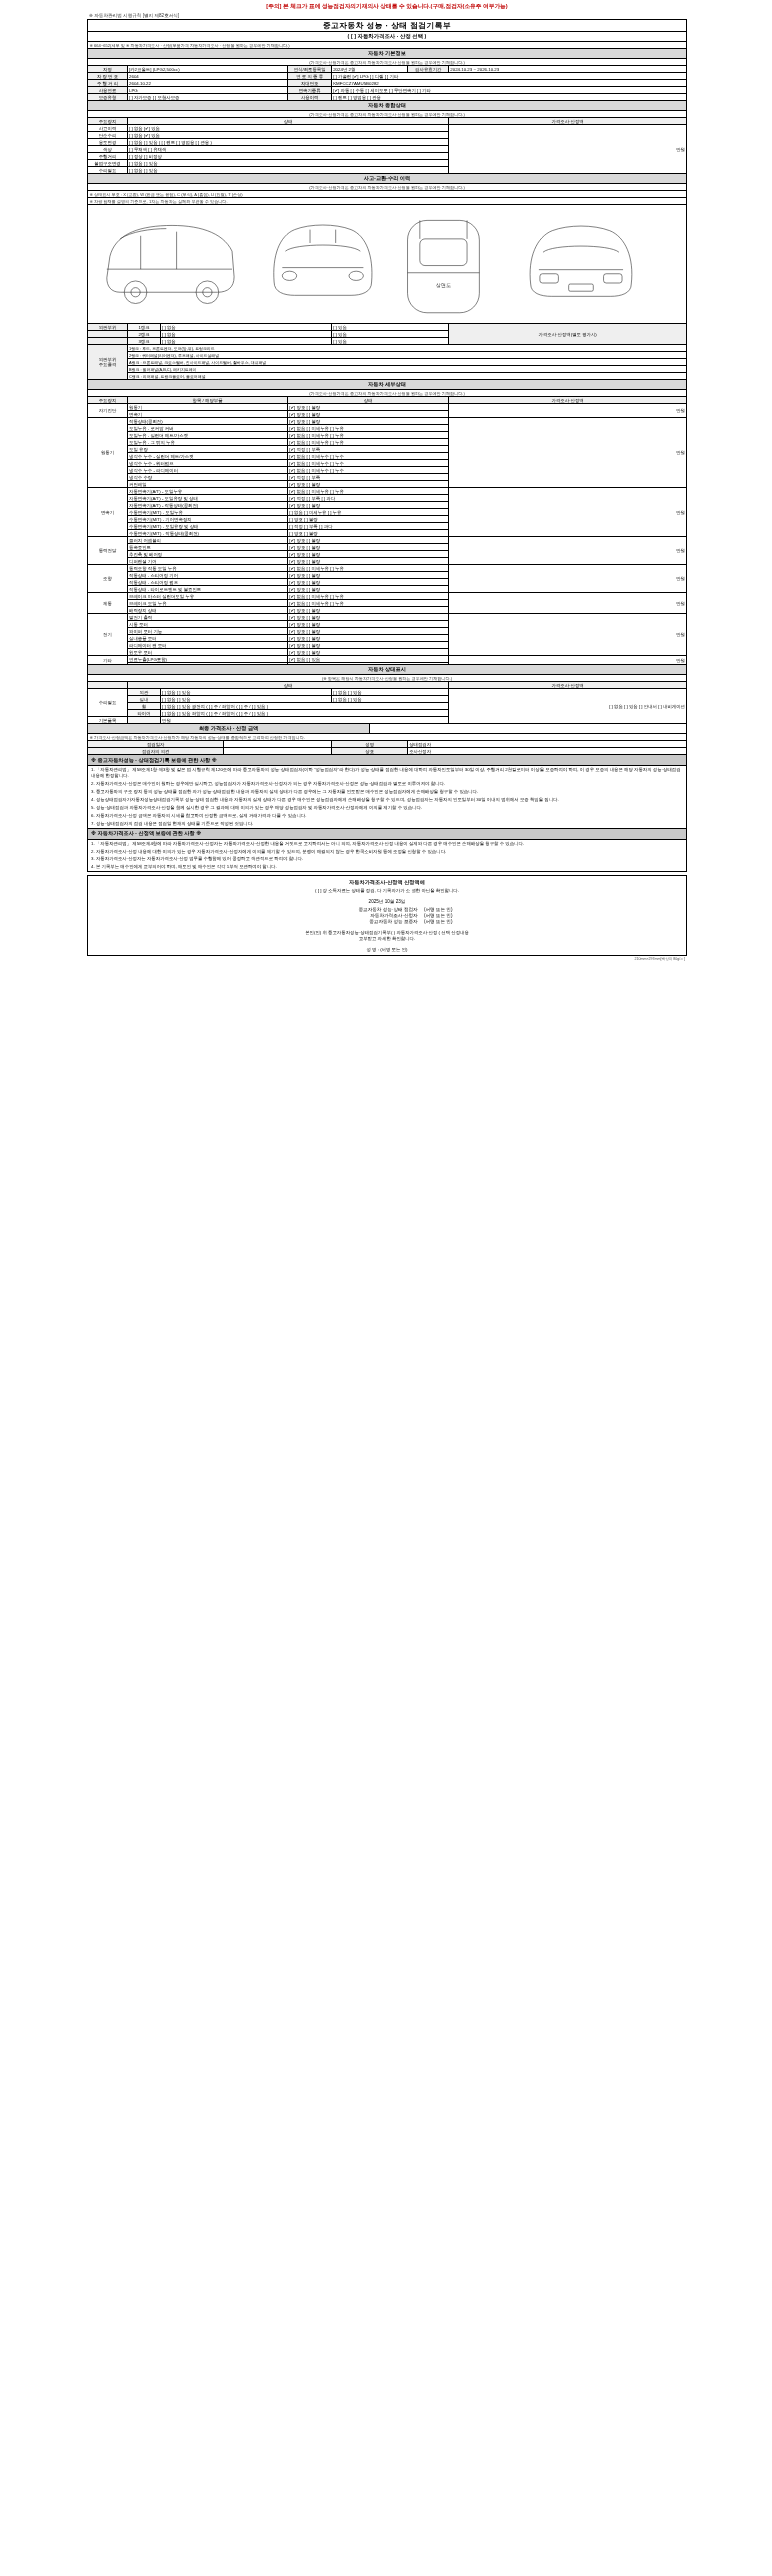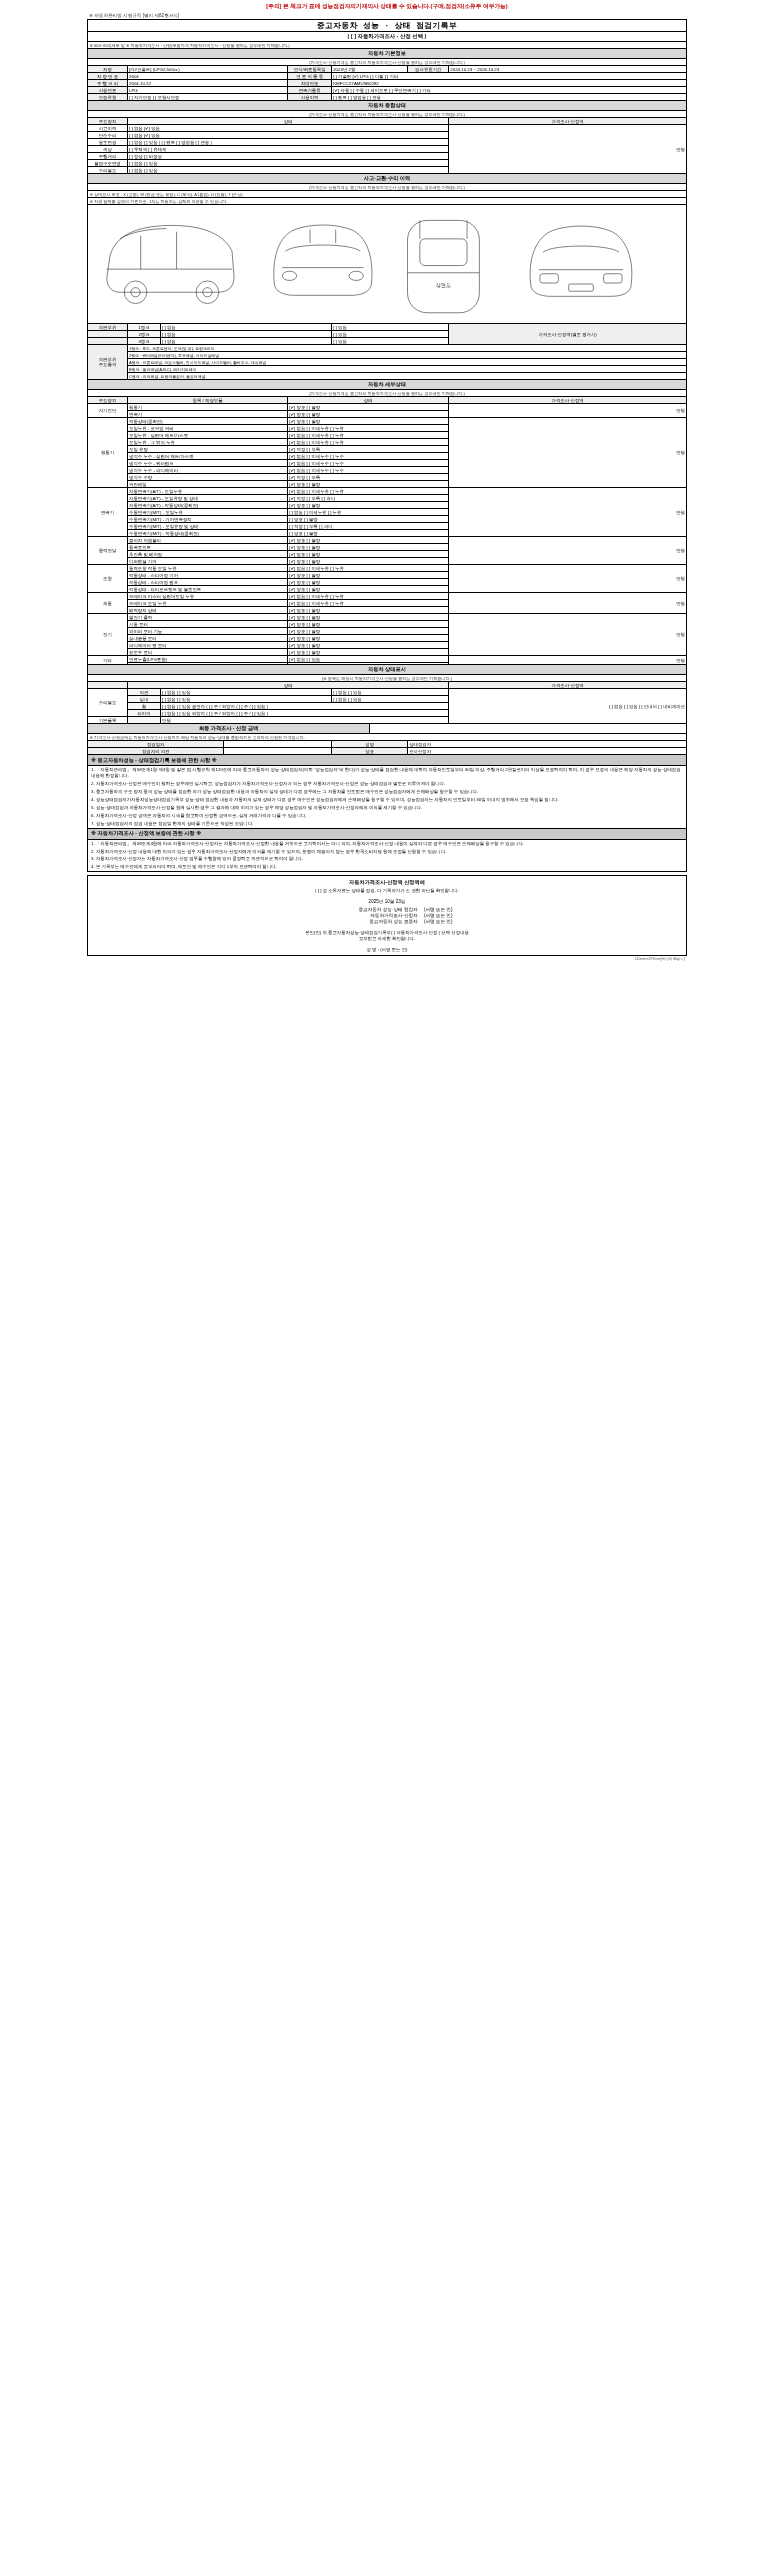--- a/index.html
+++ b/index.html
@@ -4,21 +4,21 @@
 <style>
   html,body{margin:0;padding:0;background:#ffffff;}
   body{font-family:"Liberation Sans","DejaVu Sans",sans-serif;color:#000;}
   #page{width:773px;height:2576px;position:relative;background:#fff;}
   .sheet{position:absolute;left:87px;top:0;width:600px;}
   .topnotice{text-align:center;color:#c00000;font-size:5.7px;font-weight:bold;padding:3.1px 0 1.5px 0;}
   .subnotice{font-size:4.6px;color:#333;padding-left:2.1px;padding-bottom:1px;}
   table{border-collapse:collapse;width:100%;}
   td,th{border:0.5px solid #000;font-size:4.4px;padding:0.5px 1px;vertical-align:middle;}
   .nb td,.nb th{border:none;}
-  .title{text-align:center;font-size:7.7px;font-weight:bold;letter-spacing:0.5px;padding:1.5px 0 0 0;font-family:Liberation Mono, monospace;}
+  .title{text-align:center;font-size:7.7px;font-weight:bold;letter-spacing:0.5px;padding:1.5px 0 0 0;}
   .subtitle{text-align:center;font-size:5.4px;font-weight:bold;padding:0.5px 0 1.5px 0;}
   .lbl{background:#efefef;text-align:center;font-size:4.4px;}
   .lbl2{background:#f7f7f7;text-align:center;font-size:4.4px;}
   .ctr{text-align:center;}
   .lft{text-align:left;}
   .rgt{text-align:right;}
   .sec{background:#d9d9d9;text-align:center;font-weight:bold;font-size:5.2px;padding:1px 0;}
   .note{font-size:4.1px;color:#333;padding:0.5px 1.5px;}
   .small{font-size:3.9px;}
   .diagram{height:118px;position:relative;background:#fff;}

